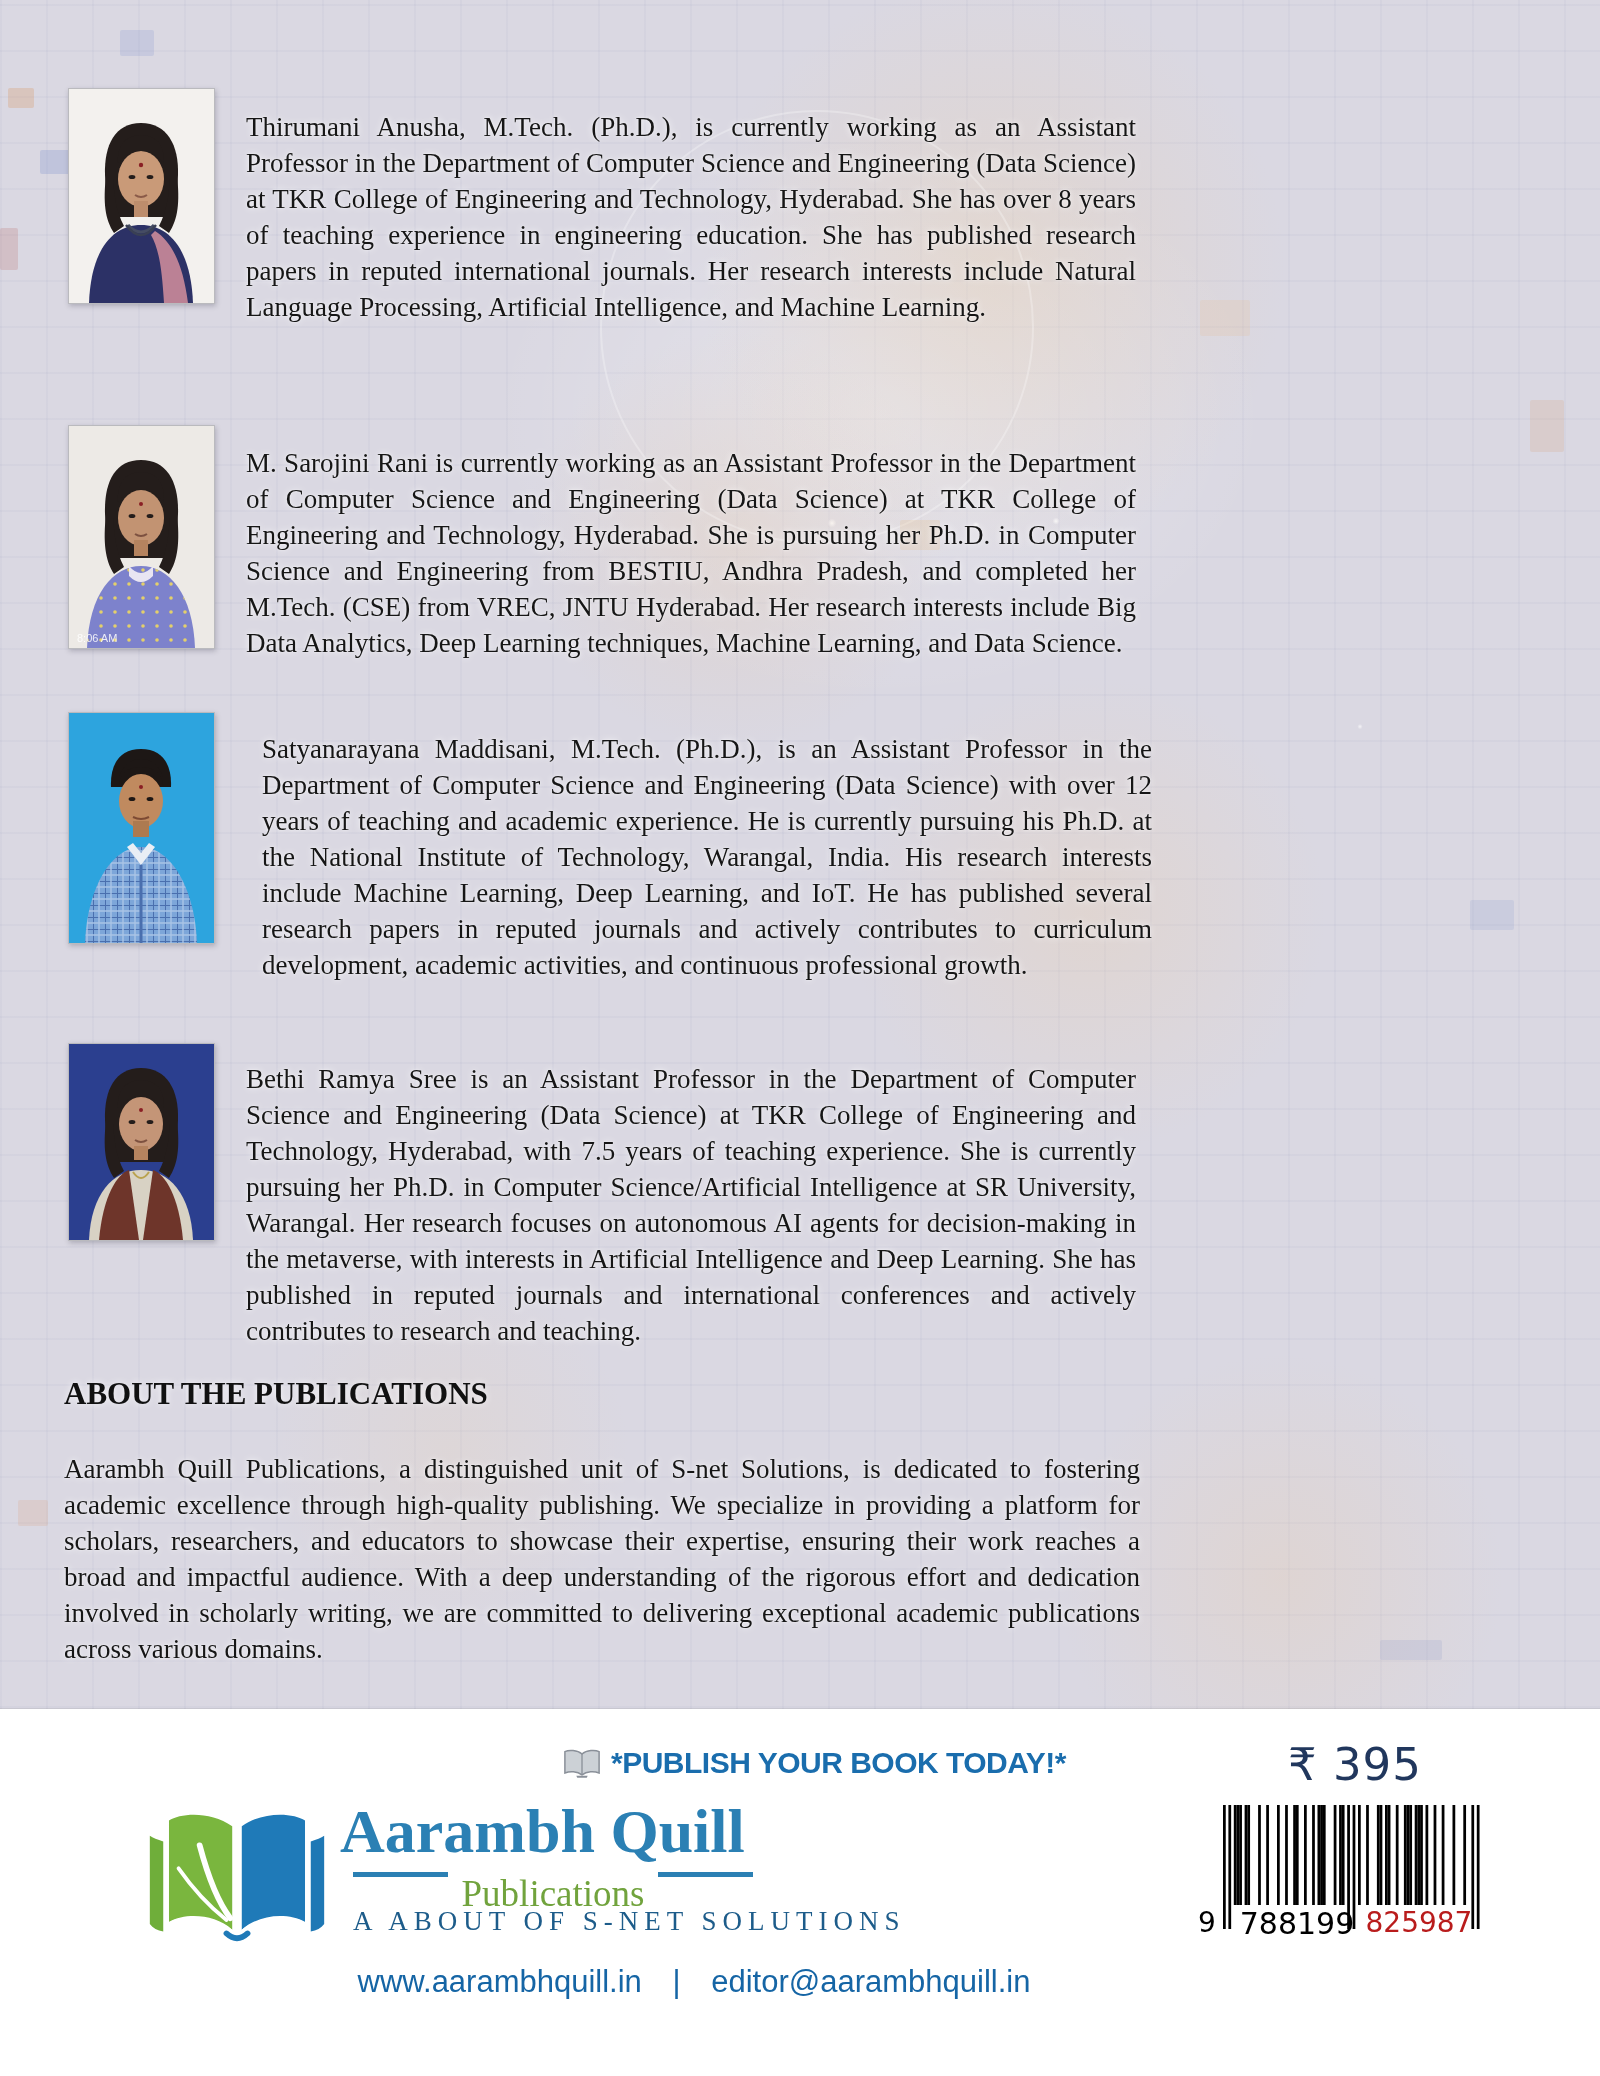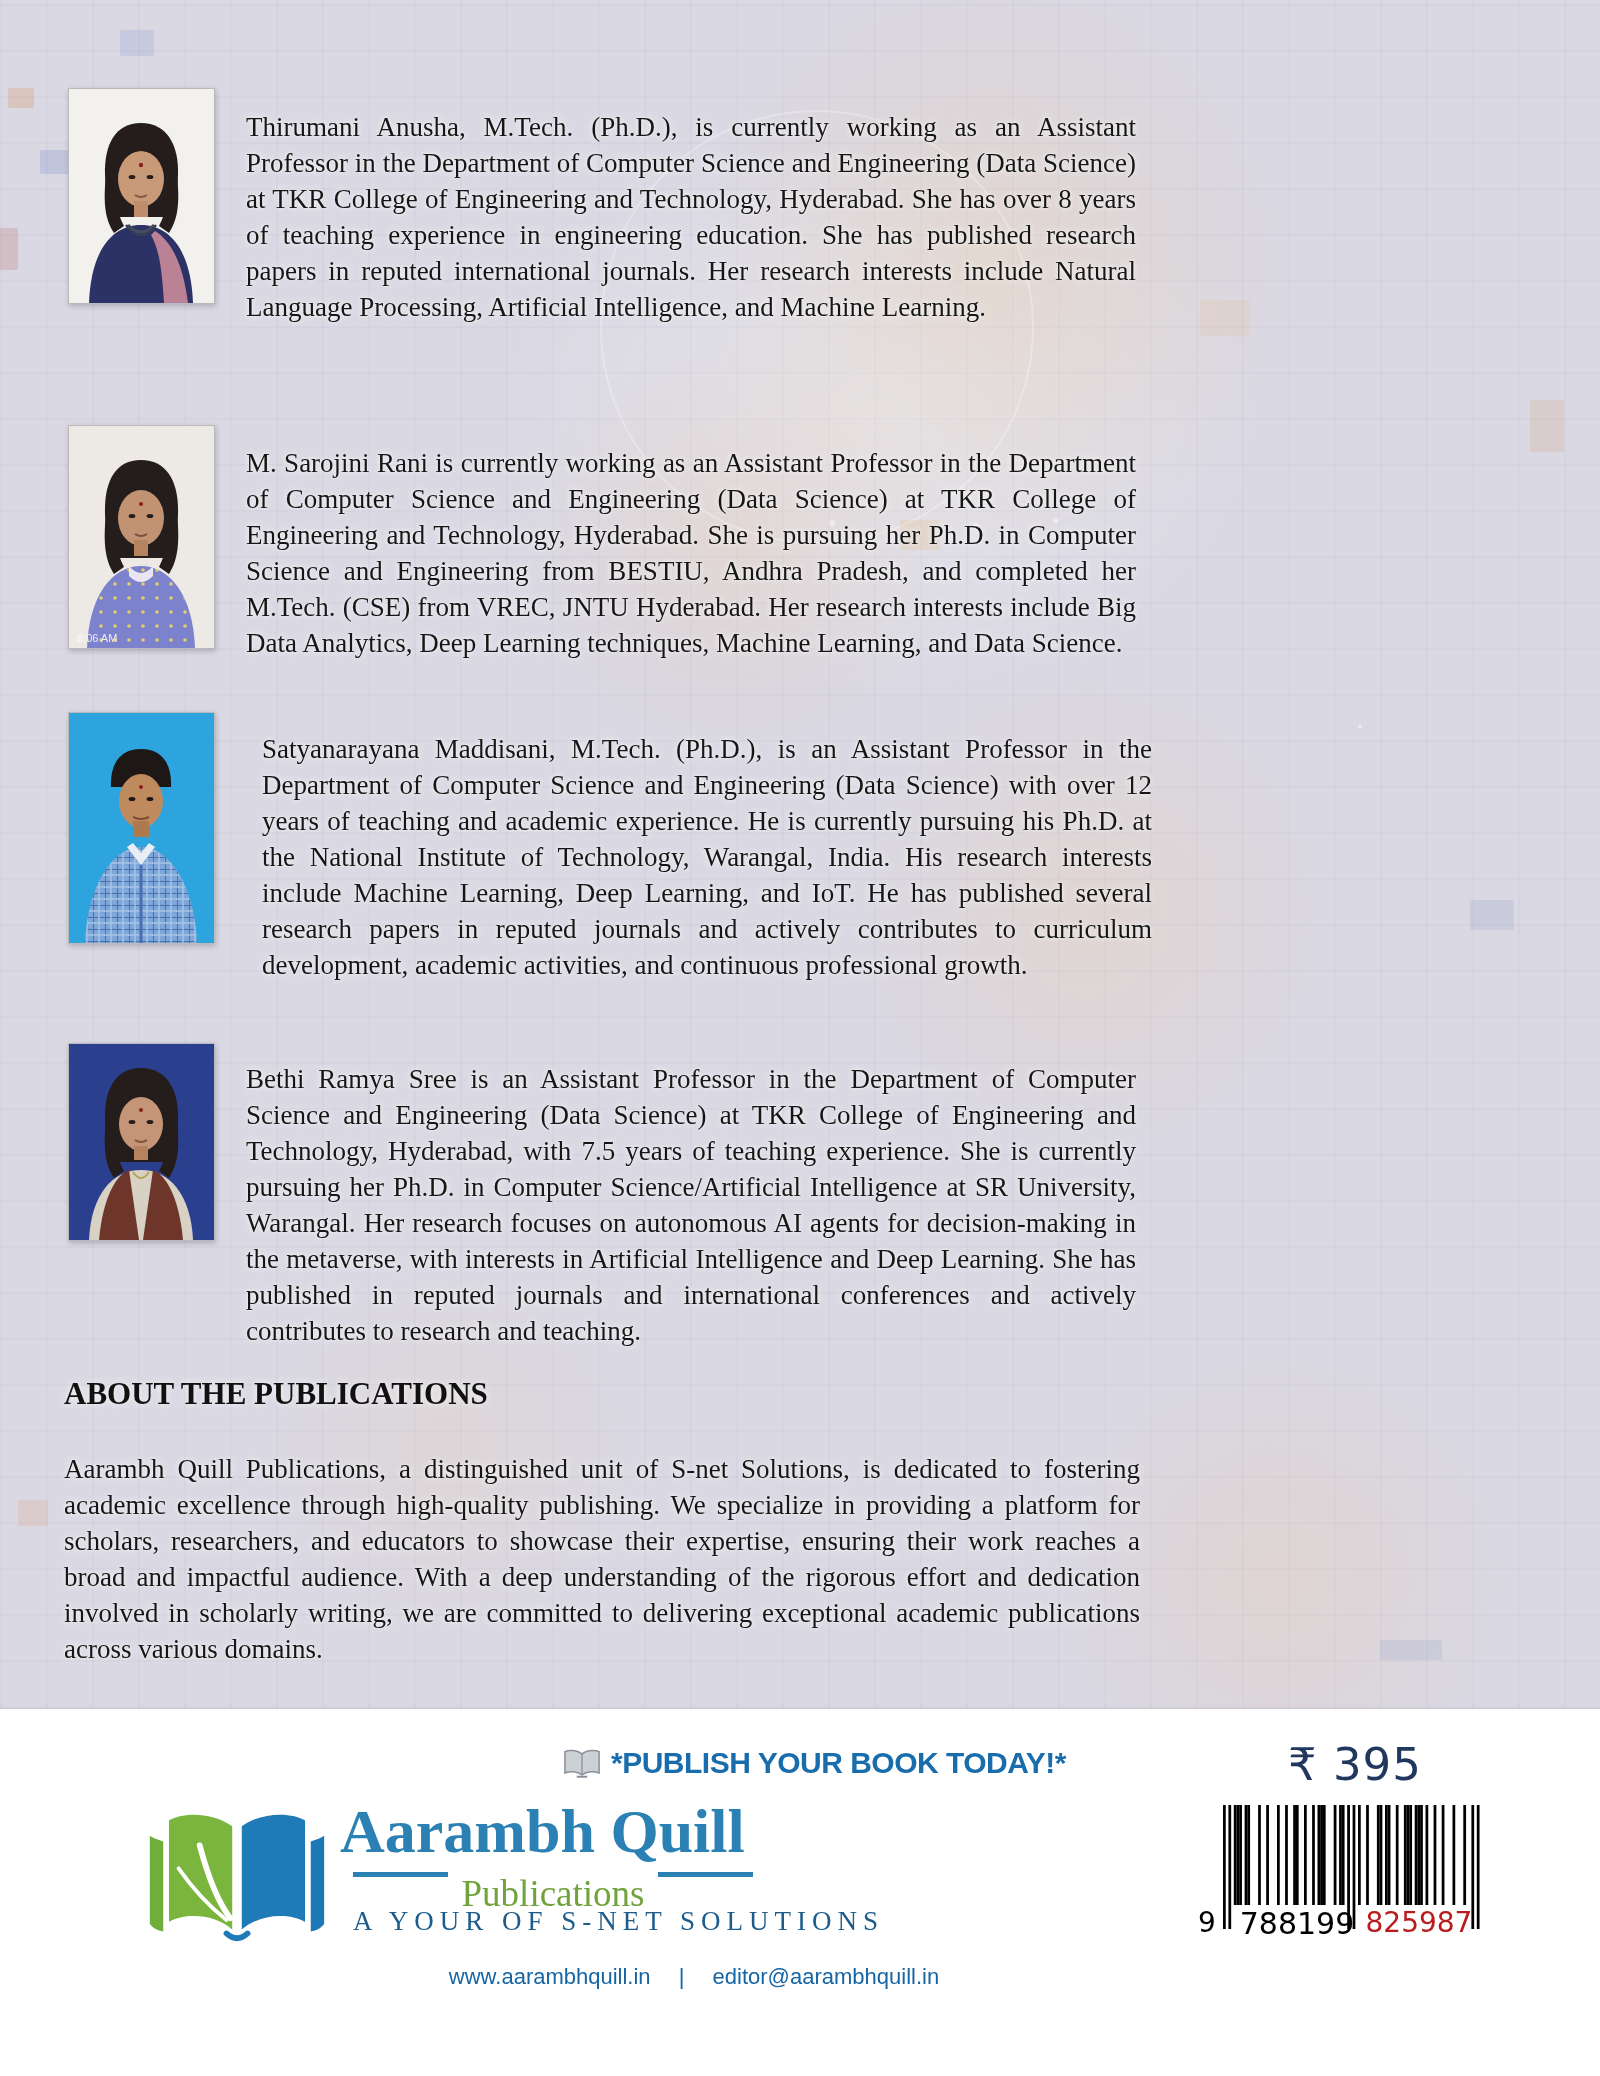--- a/index.html
+++ b/index.html
@@ -54,21 +54,21 @@
     font-size:45px;color:#21375d;letter-spacing:1px;}
   .logo-book{position:absolute;left:146px;top:1808px;width:182px;height:136px;}
   .logo-title{position:absolute;left:340px;top:1798px;width:420px;font-size:62px;line-height:66px;
     font-weight:bold;color:#2b80b4;white-space:nowrap;}
   .logo-subrow{position:absolute;left:353px;top:1872px;width:400px;display:flex;align-items:flex-start;gap:14px;}
   .logo-subrow .rule{height:5px;background:#2b80b4;flex:1;}
   .logo-sub{font-size:37px;color:#71a33d;white-space:nowrap;}
   .logo-tag{position:absolute;left:353px;top:1906px;width:440px;font-size:27px;letter-spacing:6px;
     color:#1d5c8a;white-space:nowrap;}
   .footer{position:absolute;left:0;top:1964px;width:1388px;text-align:center;
-    font-family:"Liberation Sans",sans-serif;font-size:22px;color:#1565a5;}
+    font-family:"Liberation Sans",sans-serif;font-size:31px;color:#1565a5;}
   .footer .sep{padding:0 22px;}
   
   .barcode{position:absolute;left:1198px;top:1805px;width:300px;height:135px;background:#fff;}
   .barcode svg{position:absolute;left:25px;top:0;}
   .bc-lead{position:absolute;left:0;top:101px;font-family:"DejaVu Sans",sans-serif;font-size:28px;color:#000;}
   .bc-left{position:absolute;left:40px;top:101px;width:118px;text-align:center;
     font-family:"DejaVu Sans",sans-serif;font-size:30px;color:#000;}
   .bc-right{position:absolute;left:162px;top:101px;width:118px;text-align:center;
     font-family:"DejaVu Sans",sans-serif;font-size:28px;color:#b91c1c;}
 </style>
@@ -209,21 +209,21 @@
     <path d="M90,126 C72,112 44,109 24,118 L24,124 C44,116 72,119 90,132 Z" fill="#ffffff"></path>
     <path d="M100,126 C118,112 146,109 166,118 L166,124 C146,116 118,119 100,132 Z" fill="#ffffff"></path>
     <path d="M84,130 Q95,140 106,130" stroke="#1f7ab8" stroke-width="6" fill="none" stroke-linecap="round"></path>
   </svg>
   <div class="logo-title">Aarambh Quill</div>
   <div class="logo-subrow">
     <span class="rule"></span>
     <span class="logo-sub">Publications</span>
     <span class="rule"></span>
   </div>
-  <div class="logo-tag">A YOUR OF S-NET SOLUTIONS</div>
+  <div class="logo-tag">A ABOUT OF S-NET SOLUTIONS</div>
 
   <div class="barcode">
     <svg width="258" height="126" fill="#000">
         <rect x="0.00" y="0" width="2.75" height="124"></rect>
         <rect x="5.40" y="0" width="2.75" height="124"></rect>
         <rect x="10.80" y="0" width="2.75" height="100"></rect>
         <rect x="13.50" y="0" width="2.75" height="100"></rect>
         <rect x="16.20" y="0" width="2.75" height="100"></rect>
         <rect x="21.60" y="0" width="2.75" height="100"></rect>
         <rect x="24.30" y="0" width="2.75" height="100"></rect>

